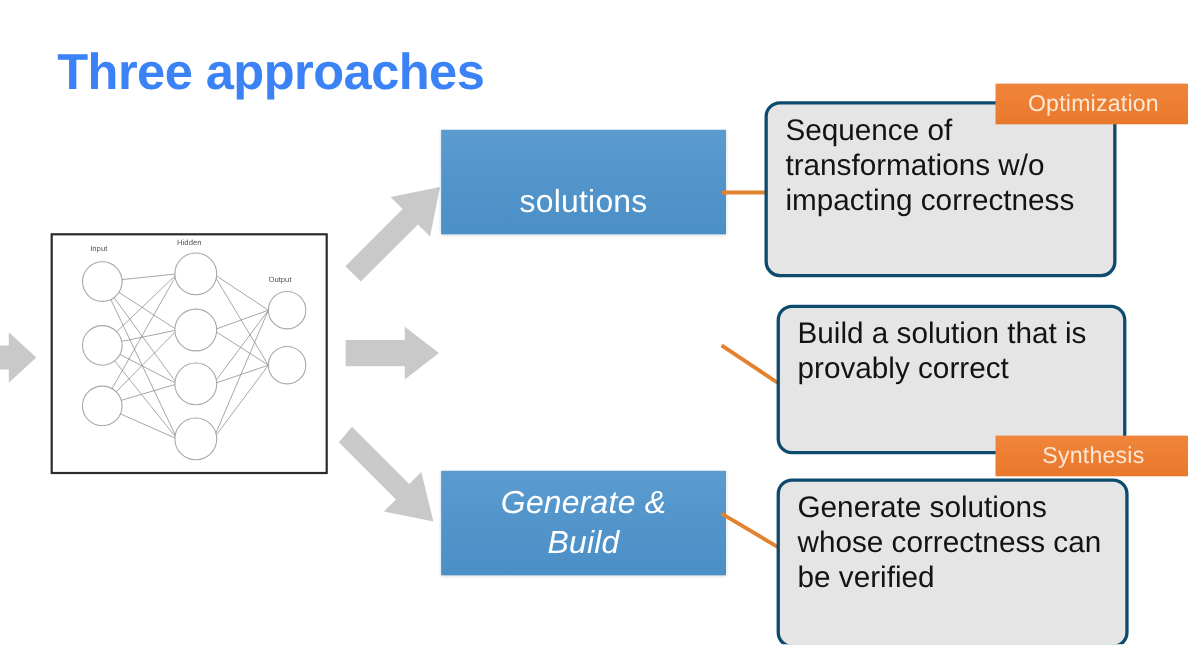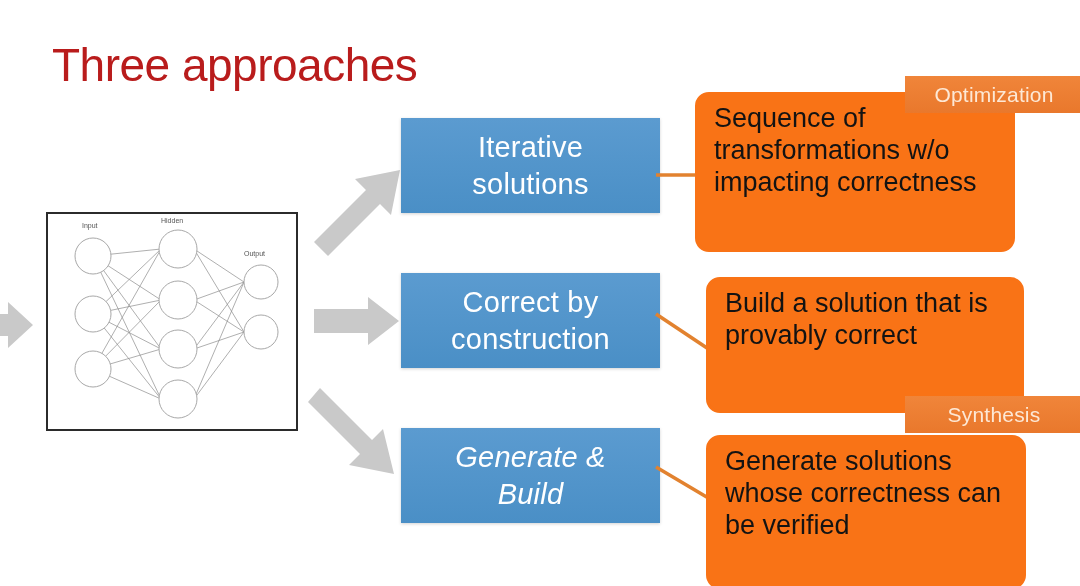--- a/index.html
+++ b/index.html
@@ -17,22 +17,22 @@
     background: #ffffff;
     overflow: hidden;
   }
 
   
   #slide-title {
     position: absolute;
     left: 52px;
     top: 38px;
     font-size: 46px;
-    font-weight: 400;
-    color: #b91c1c;
+    font-weight: 700;
+    color: #3b82f6;
     letter-spacing: -0.5px;
     white-space: nowrap;
   }
 
   
   .nn-panel {
     position: absolute;
     left: 46px;
     top: 212px;
     width: 252px;
@@ -76,23 +76,23 @@
   #blue-box-2 { left: 401px; top: 273px; }
   #blue-box-3 { left: 401px; top: 428px; font-style: italic; }
 
   
   .connector { position: absolute; }
   .connector svg { display: block; }
 
   
   .callout {
     position: absolute;
-    border: 3px solid #f97316;
+    border: 3px solid #0c4a6e;
     border-radius: 14px;
-    background: #f97316;
+    background: #e5e5e5;
     box-sizing: border-box;
     color: #131313;
     font-size: 27px;
     line-height: 1.18;
     padding: 8px 14px 8px 16px;
   }
   #callout-1 { left: 695px; top: 92px;  width: 320px; height: 160px; }
   #callout-2 { left: 706px; top: 277px; width: 318px; height: 136px; }
   #callout-3 { left: 706px; top: 435px; width: 320px; height: 154px; }
 
@@ -180,31 +180,25 @@
   </div>
 
   <div class="gray-arrow" style="left:304px; top:372px;">
     <svg width="102" height="112" viewBox="0 0 102 112">
       <polygon points="8,12 60,64 71,53 82,98 37,89 48,78 -4,26" fill="#c9c9c9" transform="translate(8,4)"></polygon>
     </svg>
   </div>
 
   <div class="blue-box" id="blue-box-1">
     <span>
-      <span>Iterative</span><br>
+      <br>
       <span>solutions</span>
     </span>
   </div>
 
-  <div class="blue-box" id="blue-box-2">
-    <span>
-      <span>Correct by</span><br>
-      <span>construction</span>
-    </span>
-  </div>
 
   <div class="blue-box" id="blue-box-3">
     <span>
       <span>Generate &amp;</span><br>
       <span>Build</span>
     </span>
   </div>
 
   <div class="connector" style="left:656px; top:168px;">
     <svg width="48" height="14" viewBox="0 0 48 14">

